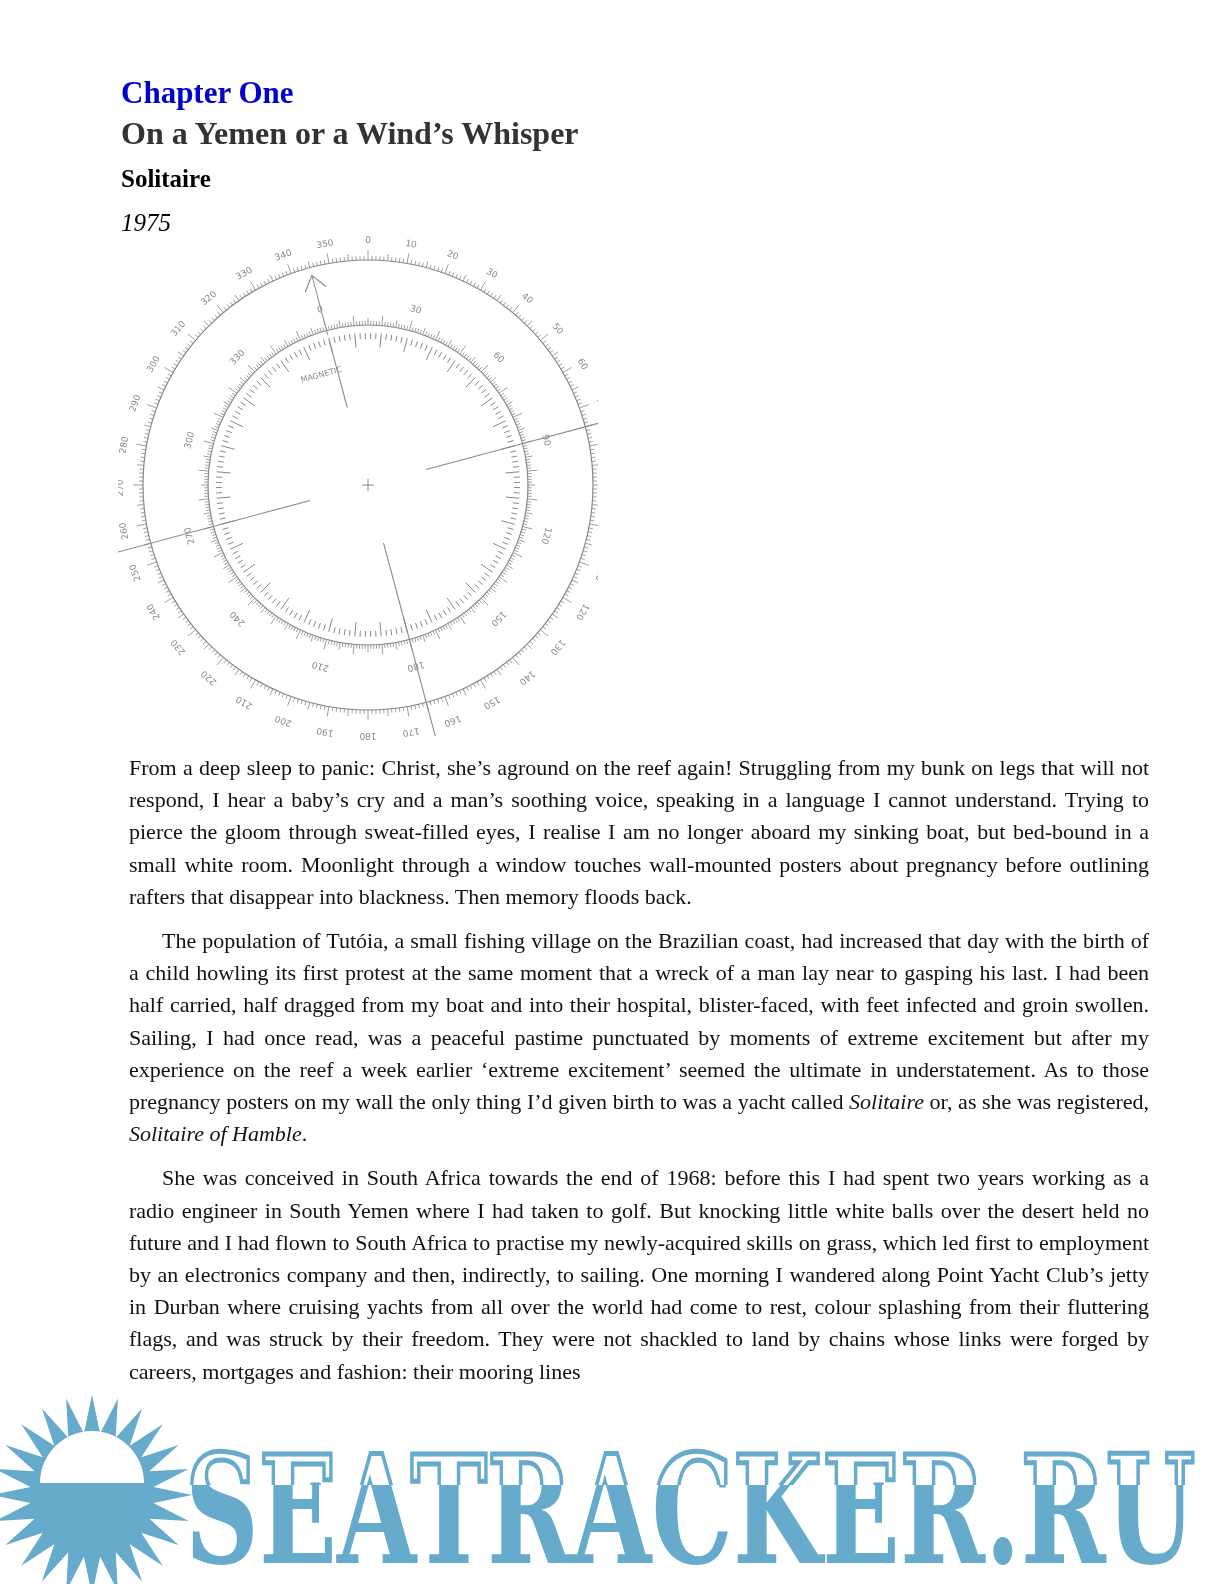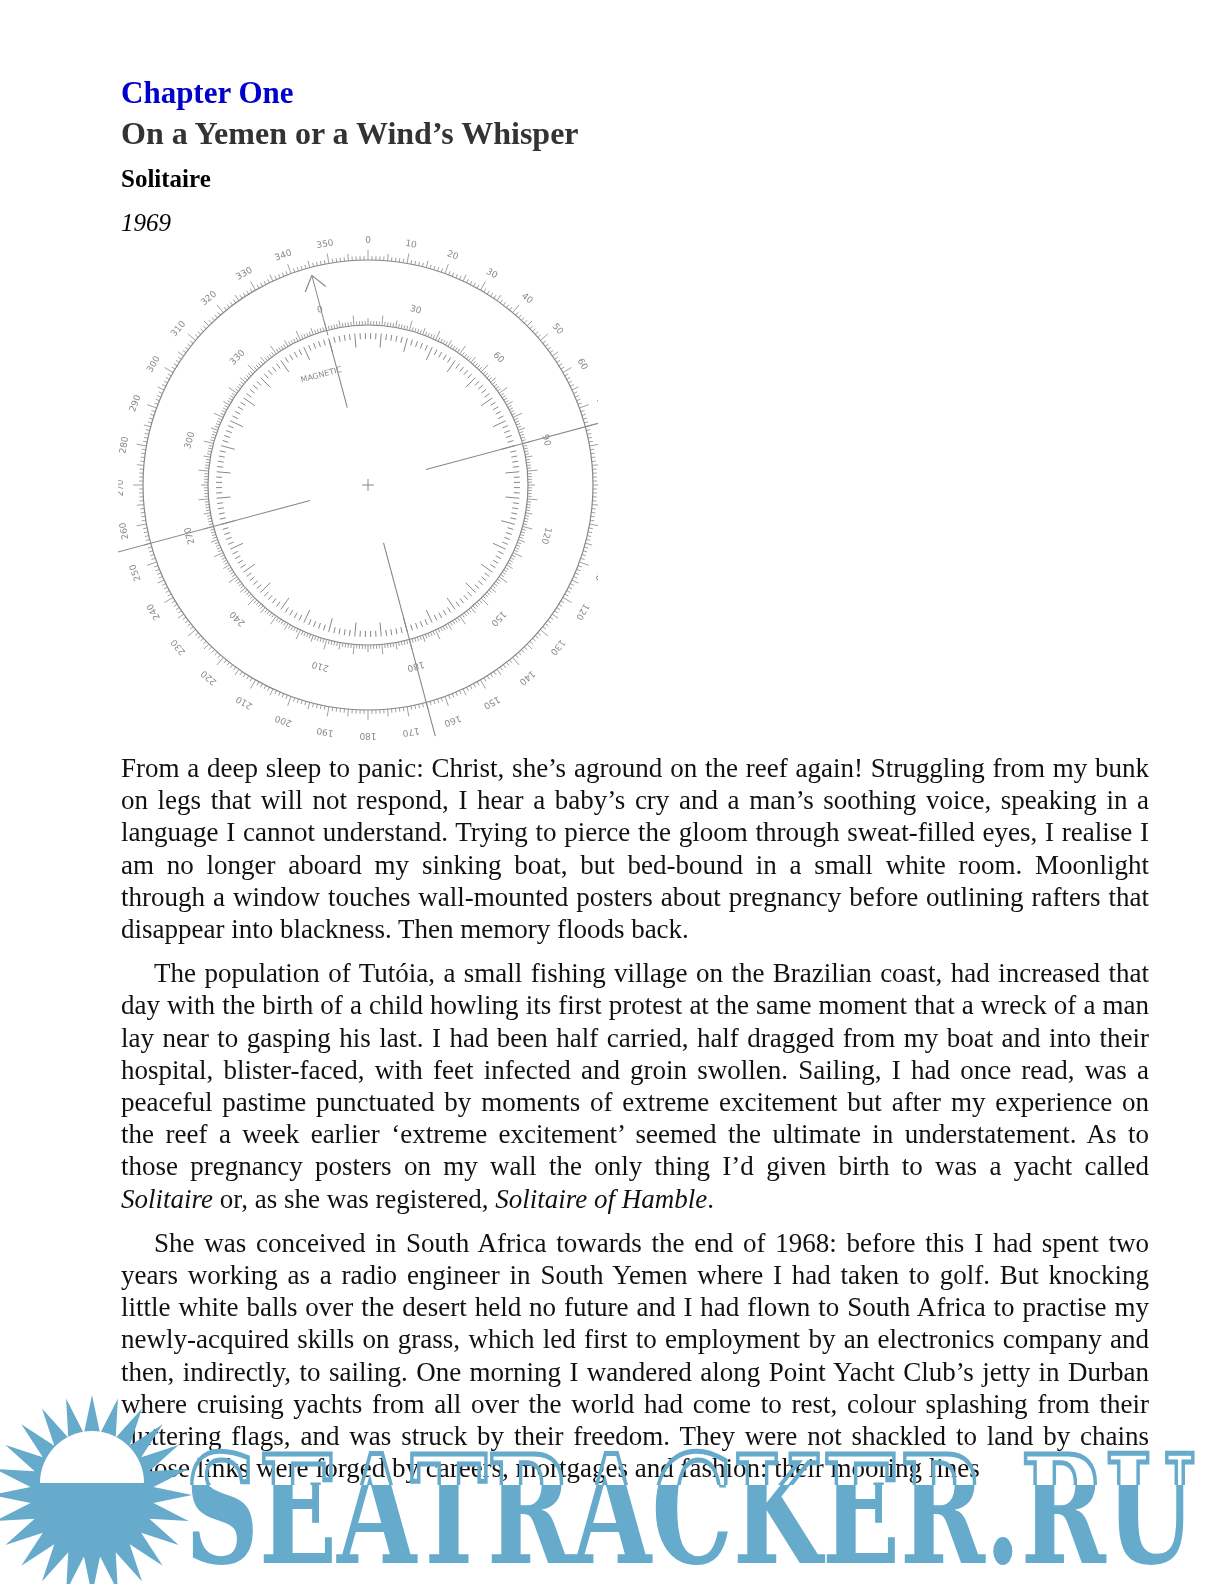--- a/index.html
+++ b/index.html
@@ -17,35 +17,35 @@
       font-family: "Liberation Serif", serif; font-weight: bold; font-size: 25px;
       color: #000; line-height: 30px; margin: 0; height: 44px;
     }
     .year {
       font-family: "Liberation Serif", serif; font-style: italic; font-size: 25px;
       color: #000; line-height: 30px; margin: 0;
     }
     .compass-wrap { position: absolute; left: 118px; top: 235px; width: 480px; height: 505px; overflow: hidden; }
     .body-text { position: absolute; left: 121px; top: 752px; width: 1028px; }
     .para {
-      font-family: "Liberation Serif", serif; font-size: 27px; line-height: 32.2px;
-      color: #111; text-align: justify; margin: 0 0 12px 0;
+      font-family: "Liberation Serif", serif; font-size: 22px; line-height: 32.2px;
+      color: #111; text-align: justify; margin: 0 0 12px 8px;
     }
     .para.indent { text-indent: 33px; }
     .para em { font-style: italic; }
     .watermark { position: absolute; left: 0; top: 1395px; width: 1224px; height: 189px; pointer-events: none; }
   </style>
 </head>
 <body>
 
 <div class="page">
   <h1 class="chapter-label">Chapter One</h1>
   <h2 class="chapter-title">On a Yemen or a Wind’s Whisper</h2>
   <h3 class="place">Solitaire</h3>
-  <p class="year">1969</p>
+  <p class="year">1975</p>
 </div>
 
 <div class="compass-wrap">
   <svg id="compass" width="480" height="505" viewBox="0 0 480 505">
       <circle cx="250" cy="250" r="225" fill="none" stroke="#888" stroke-width="1.2"></circle>
       <line x1="250" y1="25" x2="250.00000000000003" y2="15" stroke="#888" stroke-width="0.8"></line>
       <text x="250.00000000000003" y="8" font-size="9" fill="#888" font-family="&quot;DejaVu Sans&quot;, sans-serif" text-anchor="middle" transform="rotate(0 250.00000000000003 8)">0</text>
       <line x1="253.92679144838877" y1="25.034268589811973" x2="253.99660107413789" y2="21.034877809186412" stroke="#888" stroke-width="0.8"></line>
       <line x1="257.8523867580627" y1="25.13706392070344" x2="257.99198474487275" y2="21.139500612627074" stroke="#888" stroke-width="0.8"></line>
       <line x1="261.7755901546624" y1="25.3083546802209" x2="261.98493397963415" y2="21.31383654120259" stroke="#888" stroke-width="0.8"></line>

